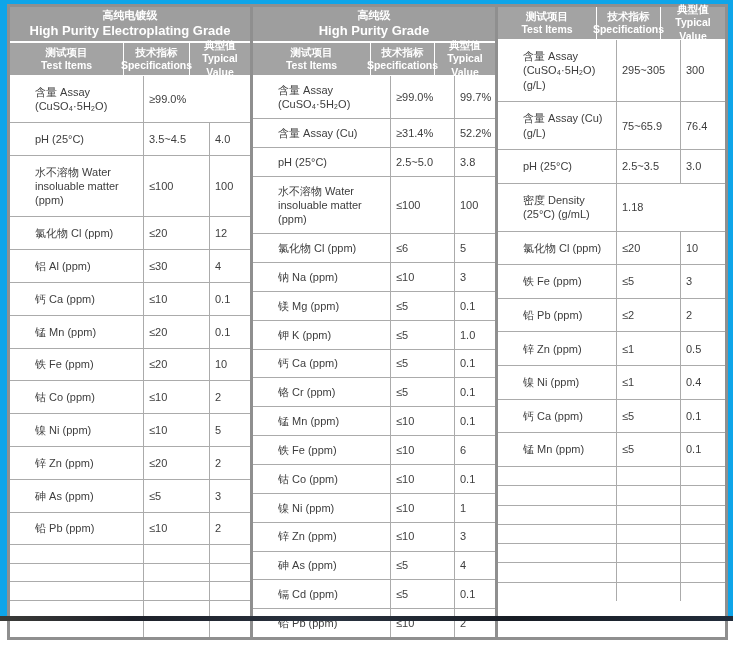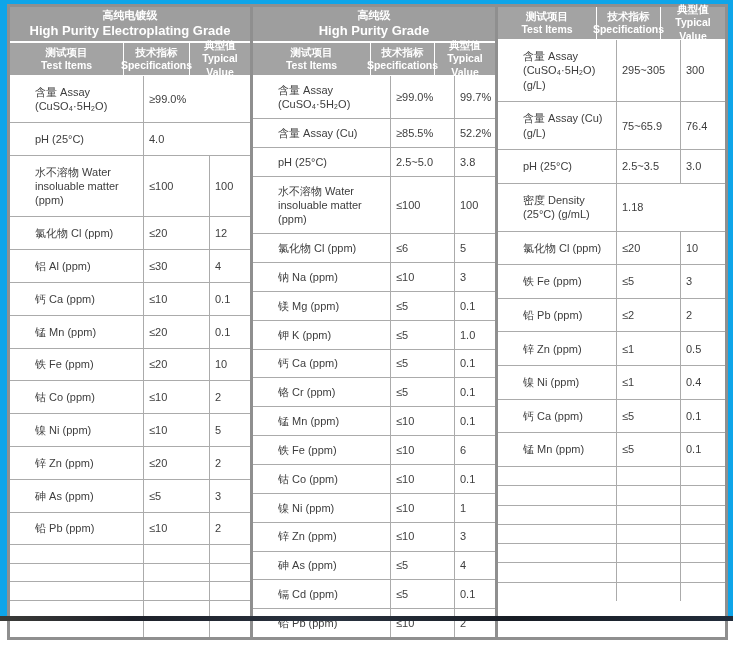--- a/index.html
+++ b/index.html
@@ -89,20 +89,21 @@
           <div>Typical Value</div>
         </div>
       </div>
       <div class="tbody">
           <div class="row">
             <div class="c c0">含量 Assay (CuSO₄·5H₂O)</div>
             <div class="c c1">≥99.0%</div>
           </div>
           <div class="row">
             <div class="c c0">pH (25°C)</div>
+            <div class="c c1">3.5~4.5</div>
             <div class="c c2">4.0</div>
           </div>
           <div class="row">
             <div class="c c0">水不溶物 Water insoluable matter (ppm)</div>
             <div class="c c1">≤100</div>
             <div class="c c2">100</div>
           </div>
           <div class="row">
             <div class="c c0">氯化物 Cl (ppm)</div>
             <div class="c c1">≤20</div>
@@ -201,21 +202,21 @@
         </div>
       </div>
       <div class="tbody">
           <div class="row">
             <div class="c c0">含量 Assay (CuSO₄·5H₂O)</div>
             <div class="c c1">≥99.0%</div>
             <div class="c c2">99.7%</div>
           </div>
           <div class="row">
             <div class="c c0">含量 Assay (Cu)</div>
-            <div class="c c1">≥85.5%</div>
+            <div class="c c1">≥31.4%</div>
             <div class="c c2">52.2%</div>
           </div>
           <div class="row">
             <div class="c c0">pH (25°C)</div>
             <div class="c c1">2.5~5.0</div>
             <div class="c c2">3.8</div>
           </div>
           <div class="row">
             <div class="c c0">水不溶物 Water insoluable matter (ppm)</div>
             <div class="c c1">≤100</div>

